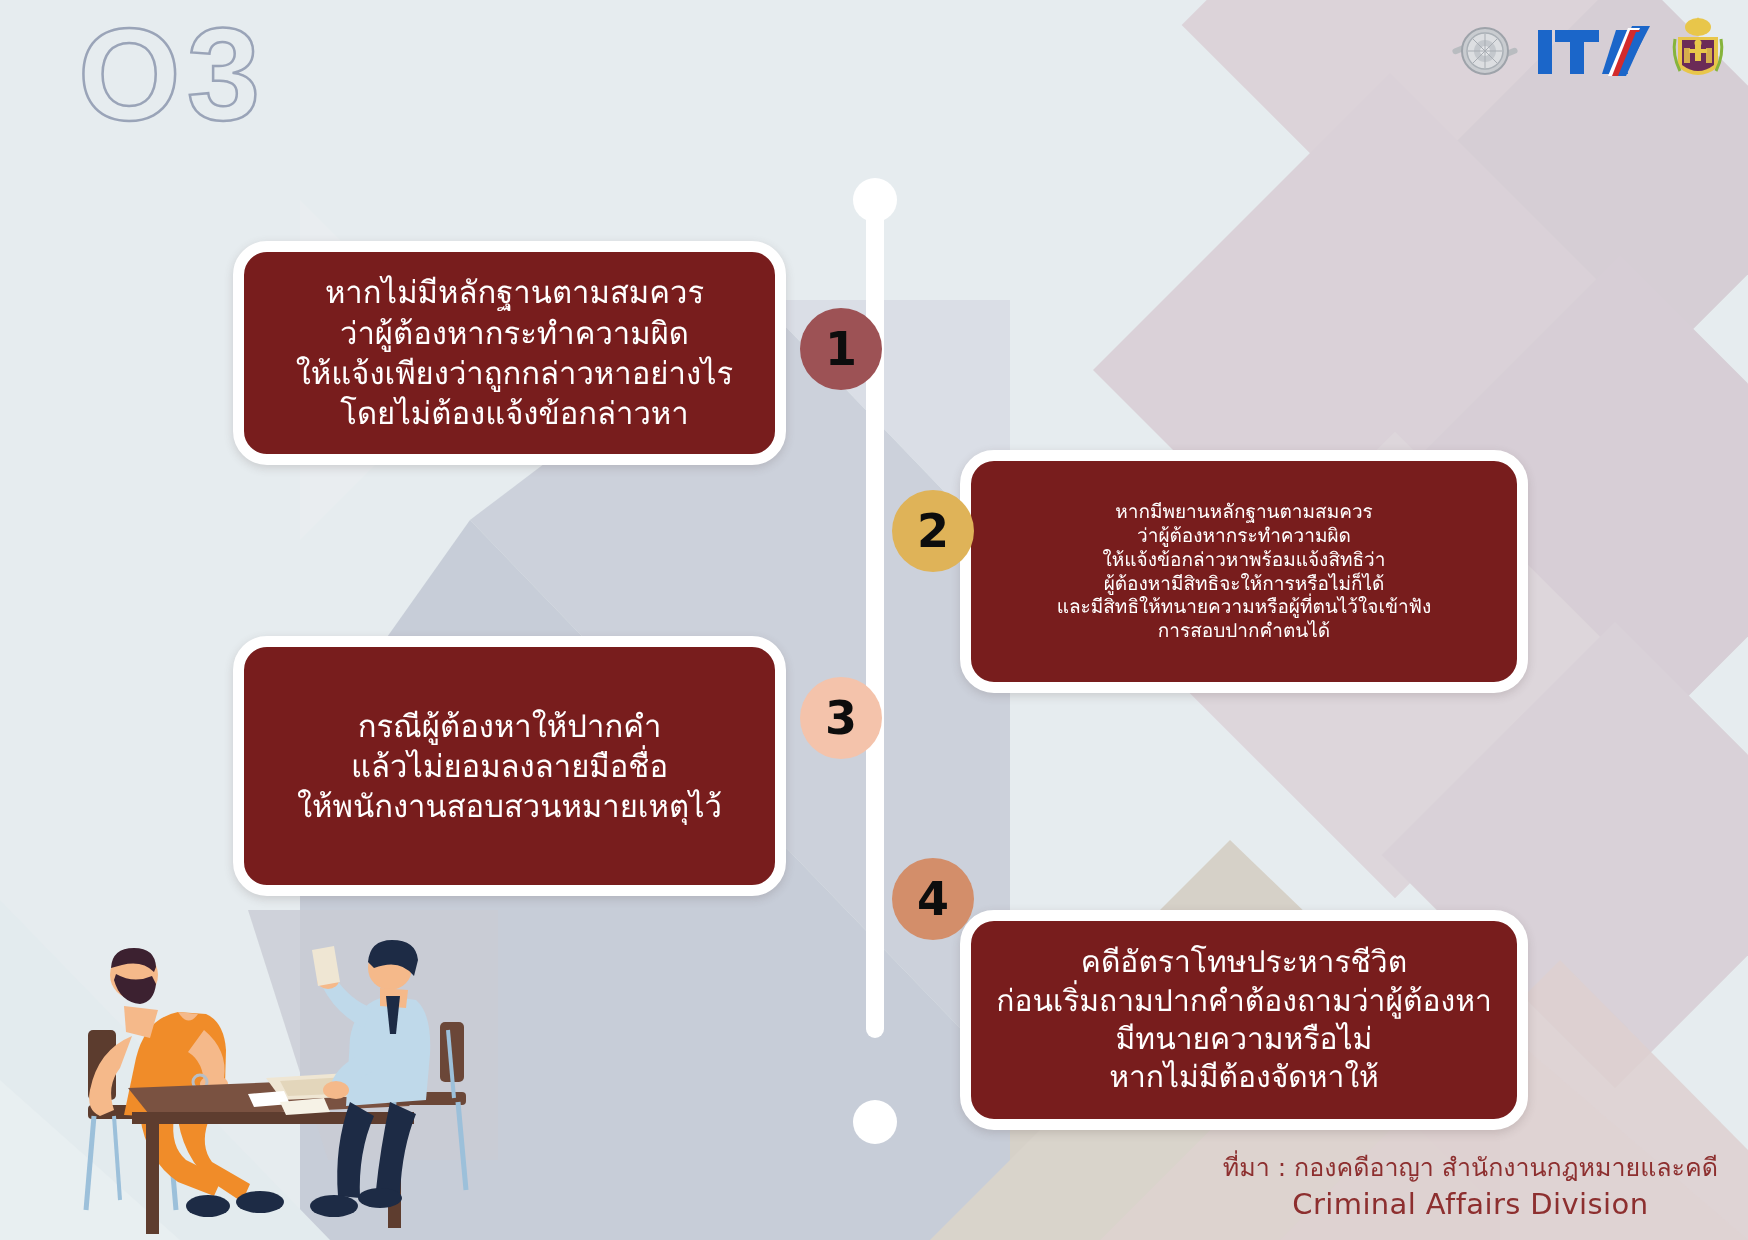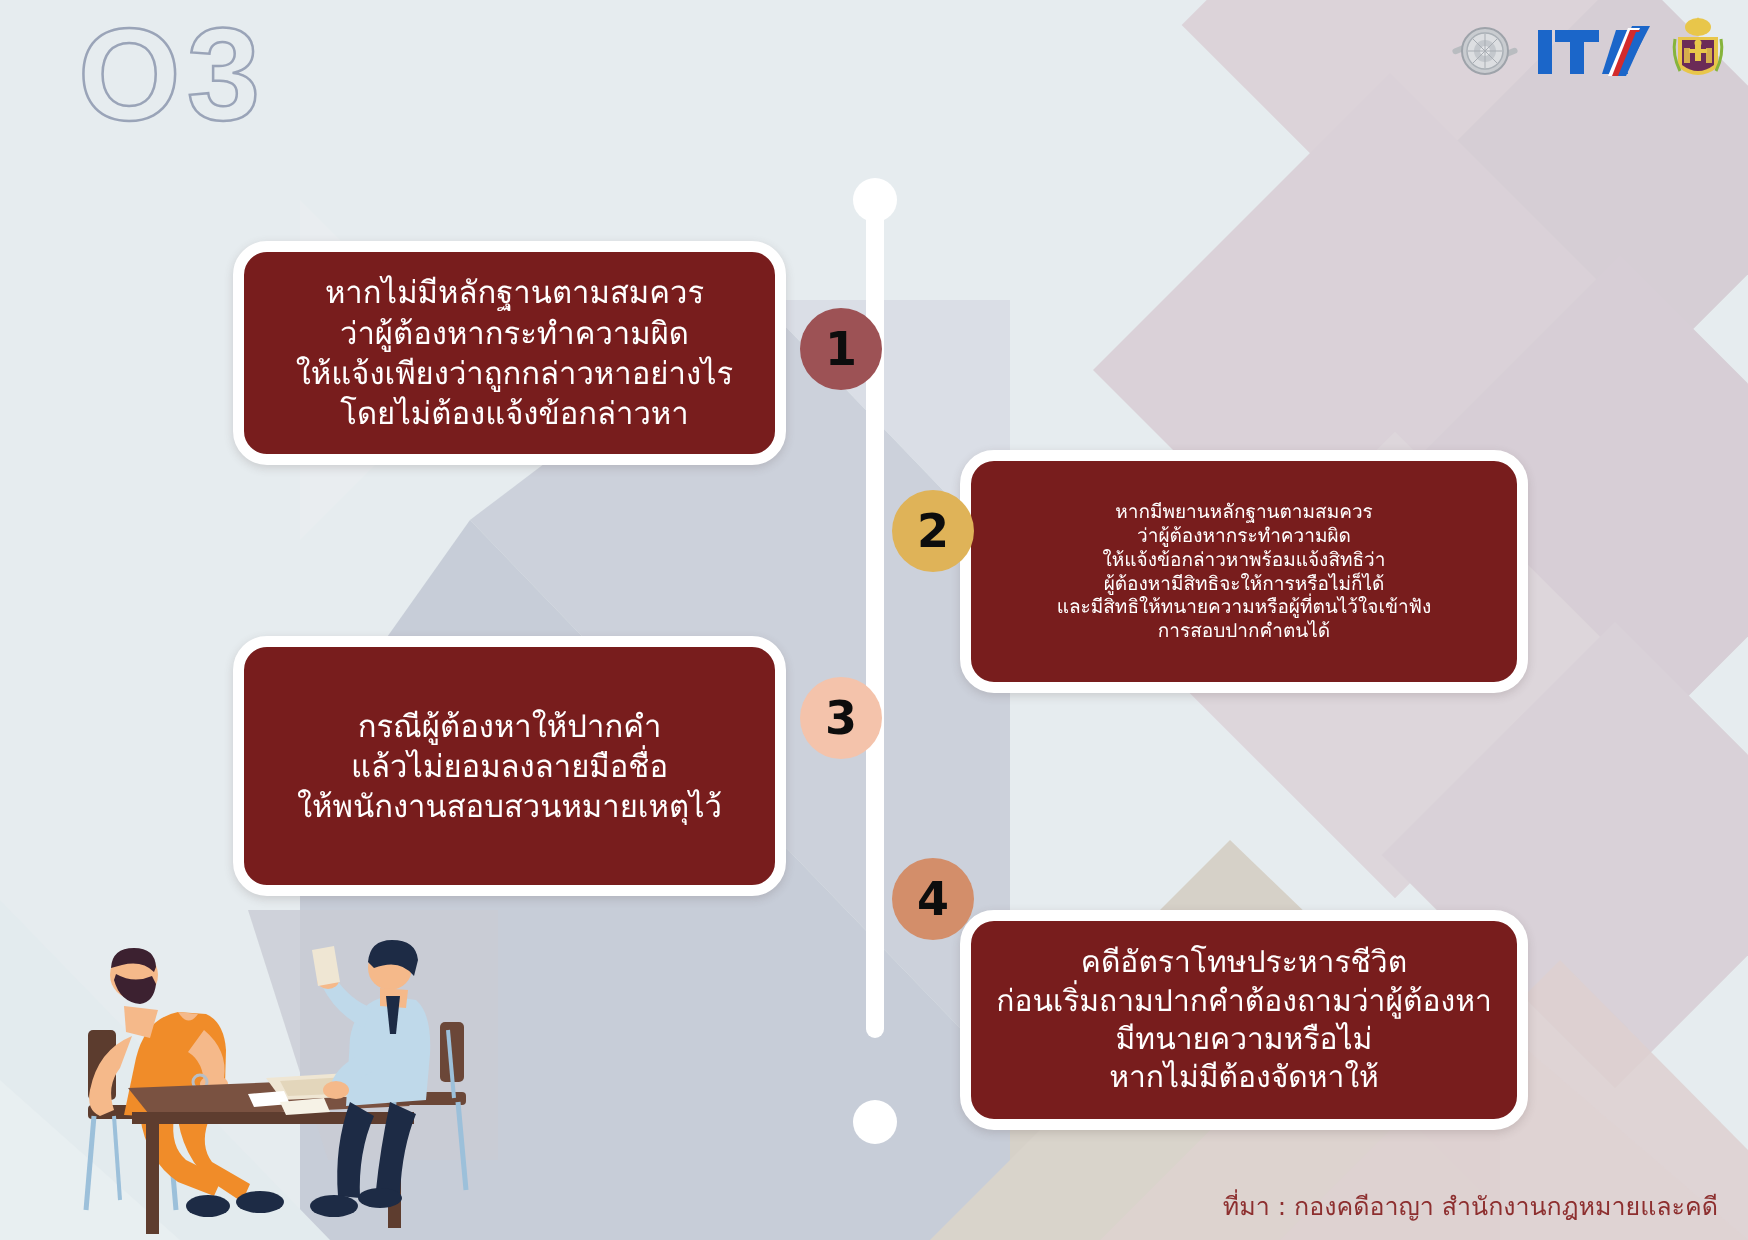--- a/index.html
+++ b/index.html
@@ -328,15 +328,16 @@
 
       <path d="M322 192 Q306 236 310 286 L332 288 Q330 242 346 206 Z" fill="#1d2b45"></path>
       <path d="M362 192 Q352 240 348 280 L372 284 Q374 238 388 204 Z" fill="#1d2b45"></path>
       <ellipse cx="306" cy="296" rx="24" ry="11" fill="#1d2b45"></ellipse>
       <ellipse cx="352" cy="288" rx="22" ry="10" fill="#1d2b45"></ellipse>
     </g>
   </svg>
 
   <div class="source">
     <div class="source-th">ที่มา : กองคดีอาญา สำนักงานกฎหมายและคดี</div>
+    <div class="source-en">Criminal Affairs Division</div>
   </div>
 
 </div>
 
 </body></html>

